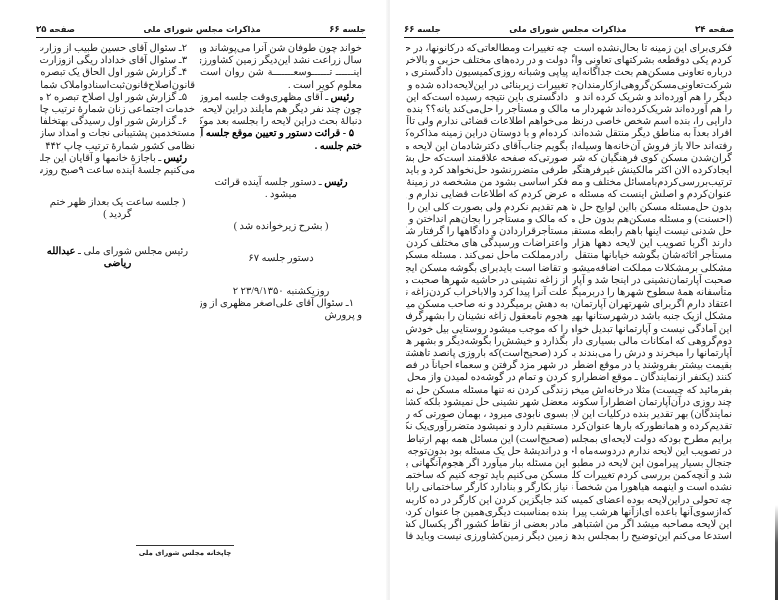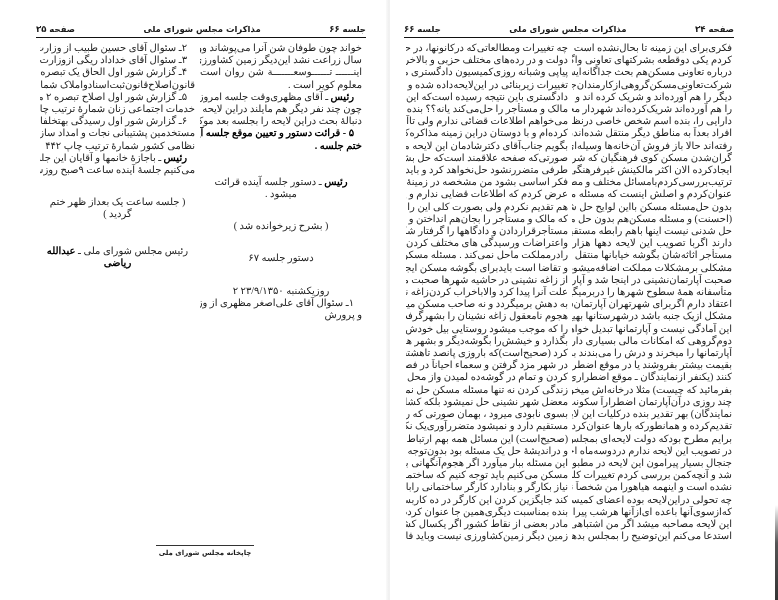--- a/index.html
+++ b/index.html
@@ -40,21 +40,21 @@
   .bold { font-weight: bold; color: #000; }
   .indent { padding-right: 8px; }
   .sep { height: 4px; }
   
   .page.left .col-a { top: 42px; left: 200px; width: 162px; }
   .page.left .col-b { top: 42px; left: 40px; width: 155px; }
   
   .page.right .col-a { top: 42px; left: 182px; width: 160px; }
   .page.right .col-b { top: 42px; left: 16px; width: 162px; }
   .printer {
-    position: absolute; top: 545px; left: 156px; width: 98px; text-align: center;
+    position: absolute; top: 545px; left: 136px; width: 98px; text-align: center;
     font-size: 7px; font-weight: bold; direction: rtl;
   }
   .printer .rule { height: 1px; background: #333; margin-bottom: 3px; }
 </style>
 </head>
 <body>
 
 <div class="page left">
   <div class="header">
     <span>جلسه ۶۶</span>

